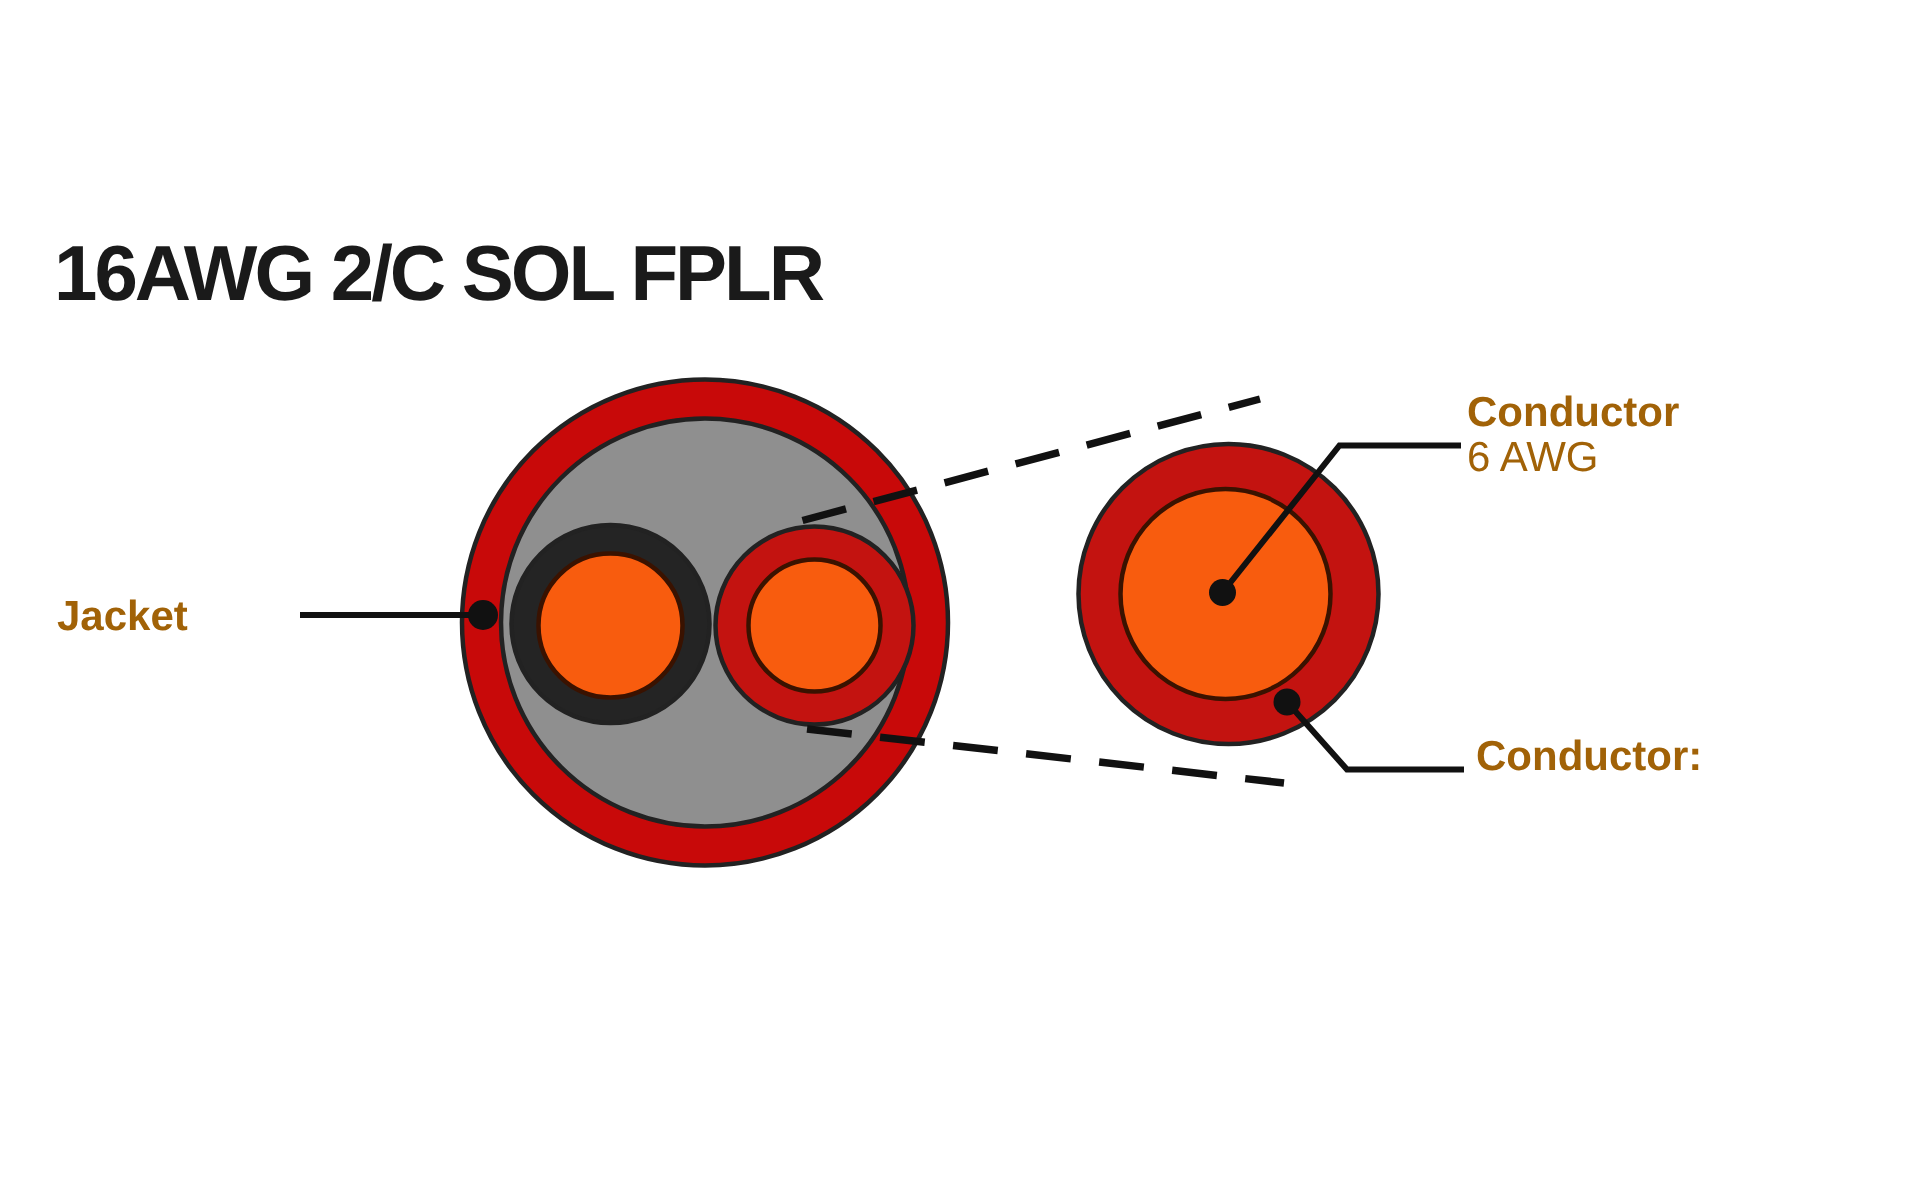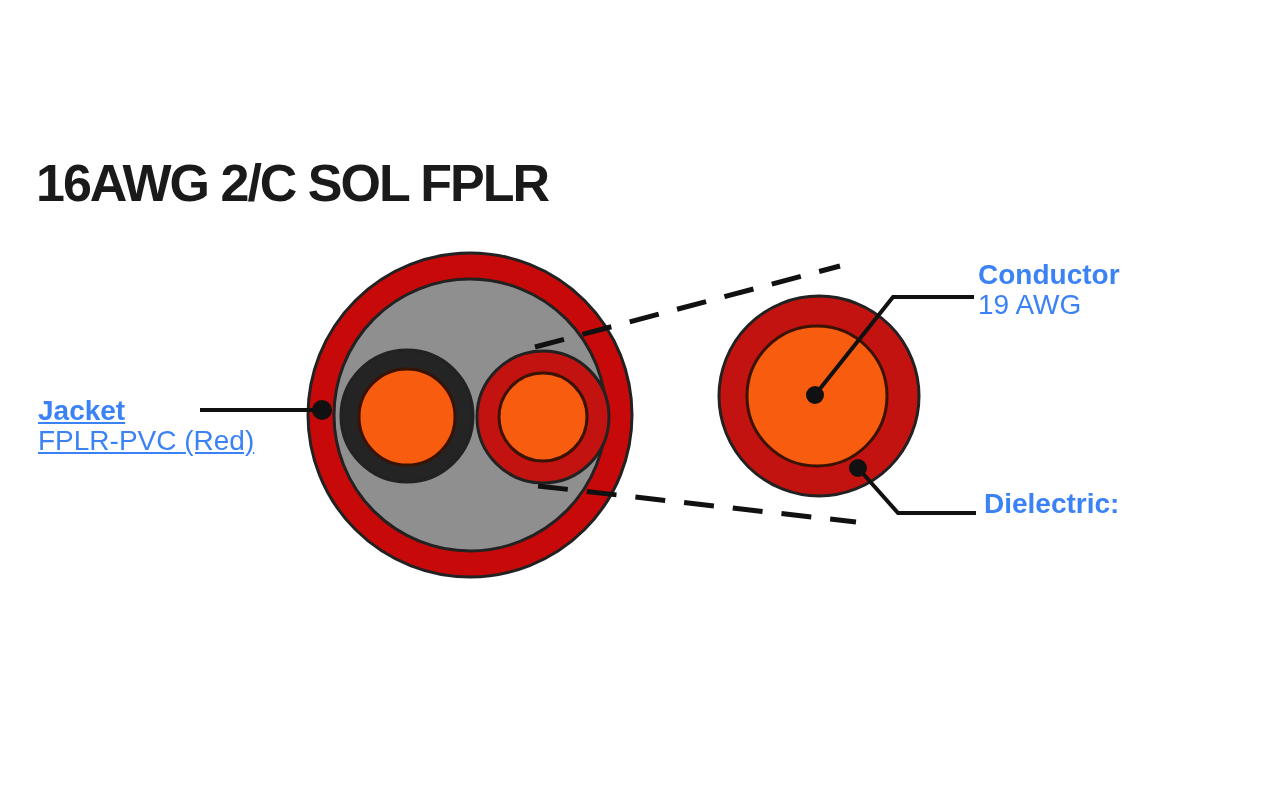--- a/index.html
+++ b/index.html
@@ -25,29 +25,29 @@
     left: 36px;
     top: 153px;
     font-size: 52px;
     font-weight: bold;
     color: #1a1a1a;
     letter-spacing: -2px;
     white-space: nowrap;
   }
   .label-block {
     position: absolute;
-    color: #3b82f6;
+    color: #a16207;
     font-size: 28px;
     line-height: 30px;
     white-space: nowrap;
   }
   .label-block .label-head {
     font-weight: bold;
   }
-  .jacket-block     { left: 38px;  top: 396px; text-decoration: underline; }
+  .jacket-block     { left: 38px;  top: 396px; }
   .conductor-block  { left: 978px; top: 260px; }
   .dielectric-block { left: 984px; top: 489px; }
 </style>
 </head>
 <body>
 
 <div id="stage">
 
   <svg id="diagram-svg" width="1280" height="800" viewBox="0 0 1280 800">
 
@@ -87,25 +87,24 @@
     <g>
       <polyline points="858,468 898,513 976,513" fill="none" stroke-width="4" stroke="#111111"></polyline>
       <circle cx="858" cy="468" r="9" fill="#111111"></circle>
     </g>
   </svg>
 
   <div class="page-title">16AWG 2/C SOL FPLR</div>
 
   <div class="label-block jacket-block">
     <div class="label-head">Jacket</div>
-    <div>FPLR-PVC (Red)</div>
   </div>
 
   <div class="label-block conductor-block">
     <div class="label-head">Conductor</div>
-    <div>19 AWG</div>
+    <div>6 AWG</div>
   </div>
 
   <div class="label-block dielectric-block">
-    <div class="label-head">Dielectric:</div>
+    <div class="label-head">Conductor:</div>
   </div>
 
 </div>
 
 </body></html>

